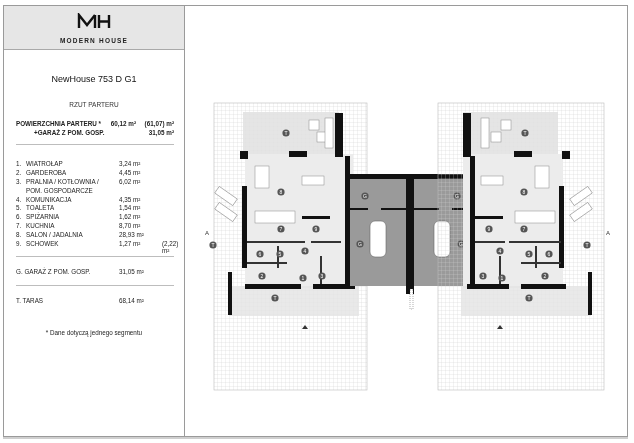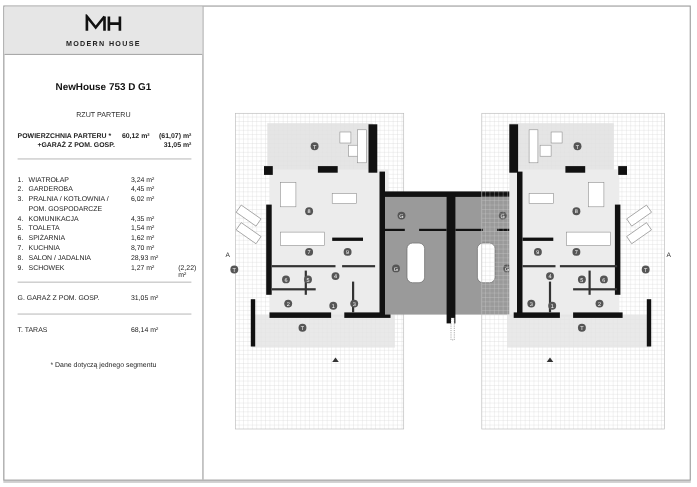--- a/index.html
+++ b/index.html
@@ -3,21 +3,21 @@
 <meta charset="utf-8">
 <style>
   html, body { margin:0; padding:0; background:#ffffff; }
   body { width:634px; height:443px; position:relative; overflow:hidden; font-family:"Liberation Sans", sans-serif; color:#222; }
   .frame { position:absolute; left:3px; top:5px; width:625px; height:432px; border:1px solid #9a9a9a; box-sizing:border-box; background:#fff; box-shadow: 0 2px 0 #cfcfcf; }
   .left { position:absolute; left:0; top:0; width:181px; height:100%; border-right:1px solid #9a9a9a; box-sizing:border-box; }
   .logo-band { position:absolute; left:0; top:0; width:100%; height:43px; background:#e6e6e6; border-bottom:1px solid #a9a9a9; }
   .logo-mark { position:absolute; left:0; right:0; top:7px; text-align:center; font-size:17px; font-weight:bold; letter-spacing:-1px; color:#111; }
   .logo-mark svg { display:block; margin:0 auto; }
   .logo-text { position:absolute; left:0; right:0; top:31px; text-align:center; font-size:6.5px; font-weight:bold; letter-spacing:1.2px; color:#222; }
-  .title { position:absolute; left:0; right:0; top:68px; text-align:center; font-size:9px; font-weight:bold; color:#111; }
+  .title { position:absolute; left:0; right:0; top:68px; text-align:center; font-size:9px; font-weight:normal; color:#111; }
   .subtitle { position:absolute; left:0; right:0; top:95px; text-align:center; font-size:6.5px; color:#333; }
   .summary { position:absolute; left:12px; right:10px; top:114px; font-size:6.3px; font-weight:bold; color:#222; }
   .summary .row { position:relative; height:9px; }
   .summary .l { position:absolute; left:0; }
   .summary .l.indent { left:18px; }
   .summary .v { position:absolute; right:38px; }
   .summary .v2 { position:absolute; right:0; }
   .summary .vr { position:absolute; right:0; }
   .hr { position:absolute; left:12px; right:10px; height:1px; background:#bdbdbd; }
   .rooms { position:absolute; left:12px; right:8px; top:154px; font-size:6.3px; color:#222; }

